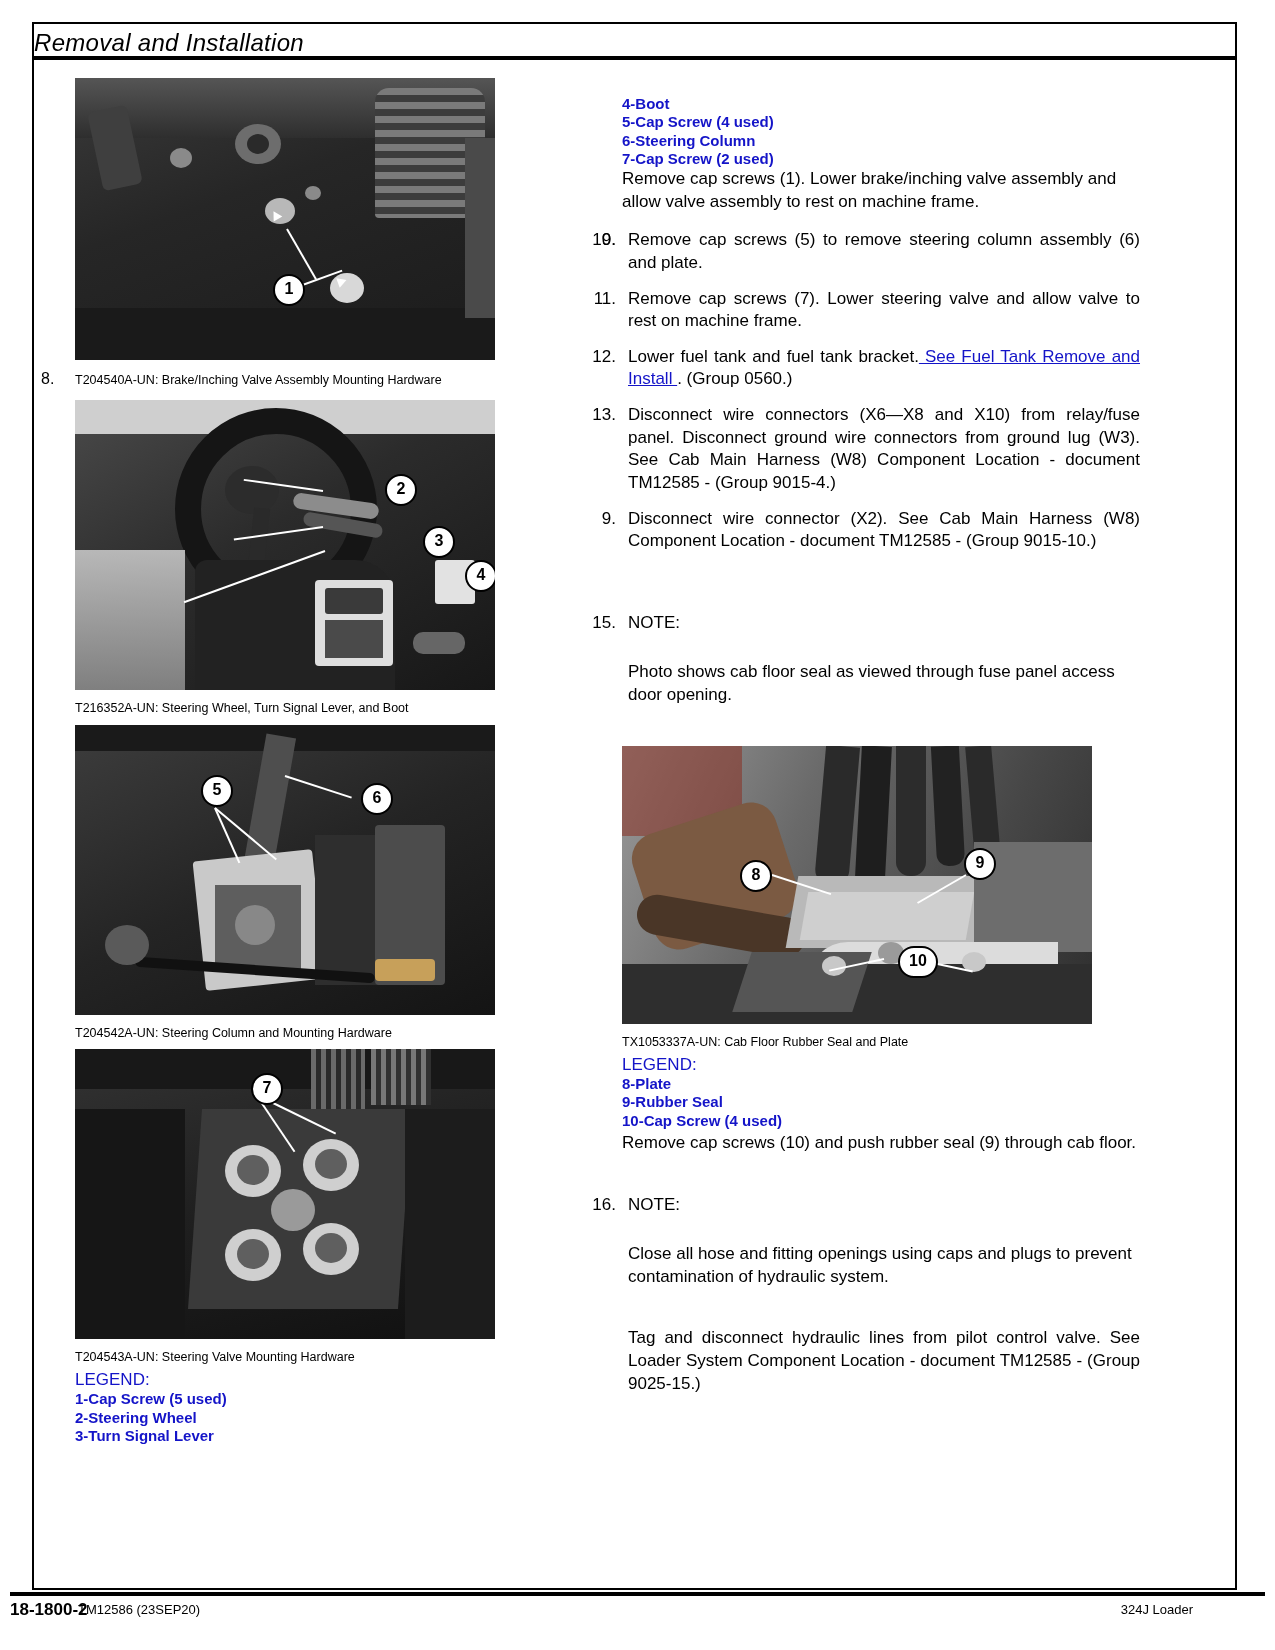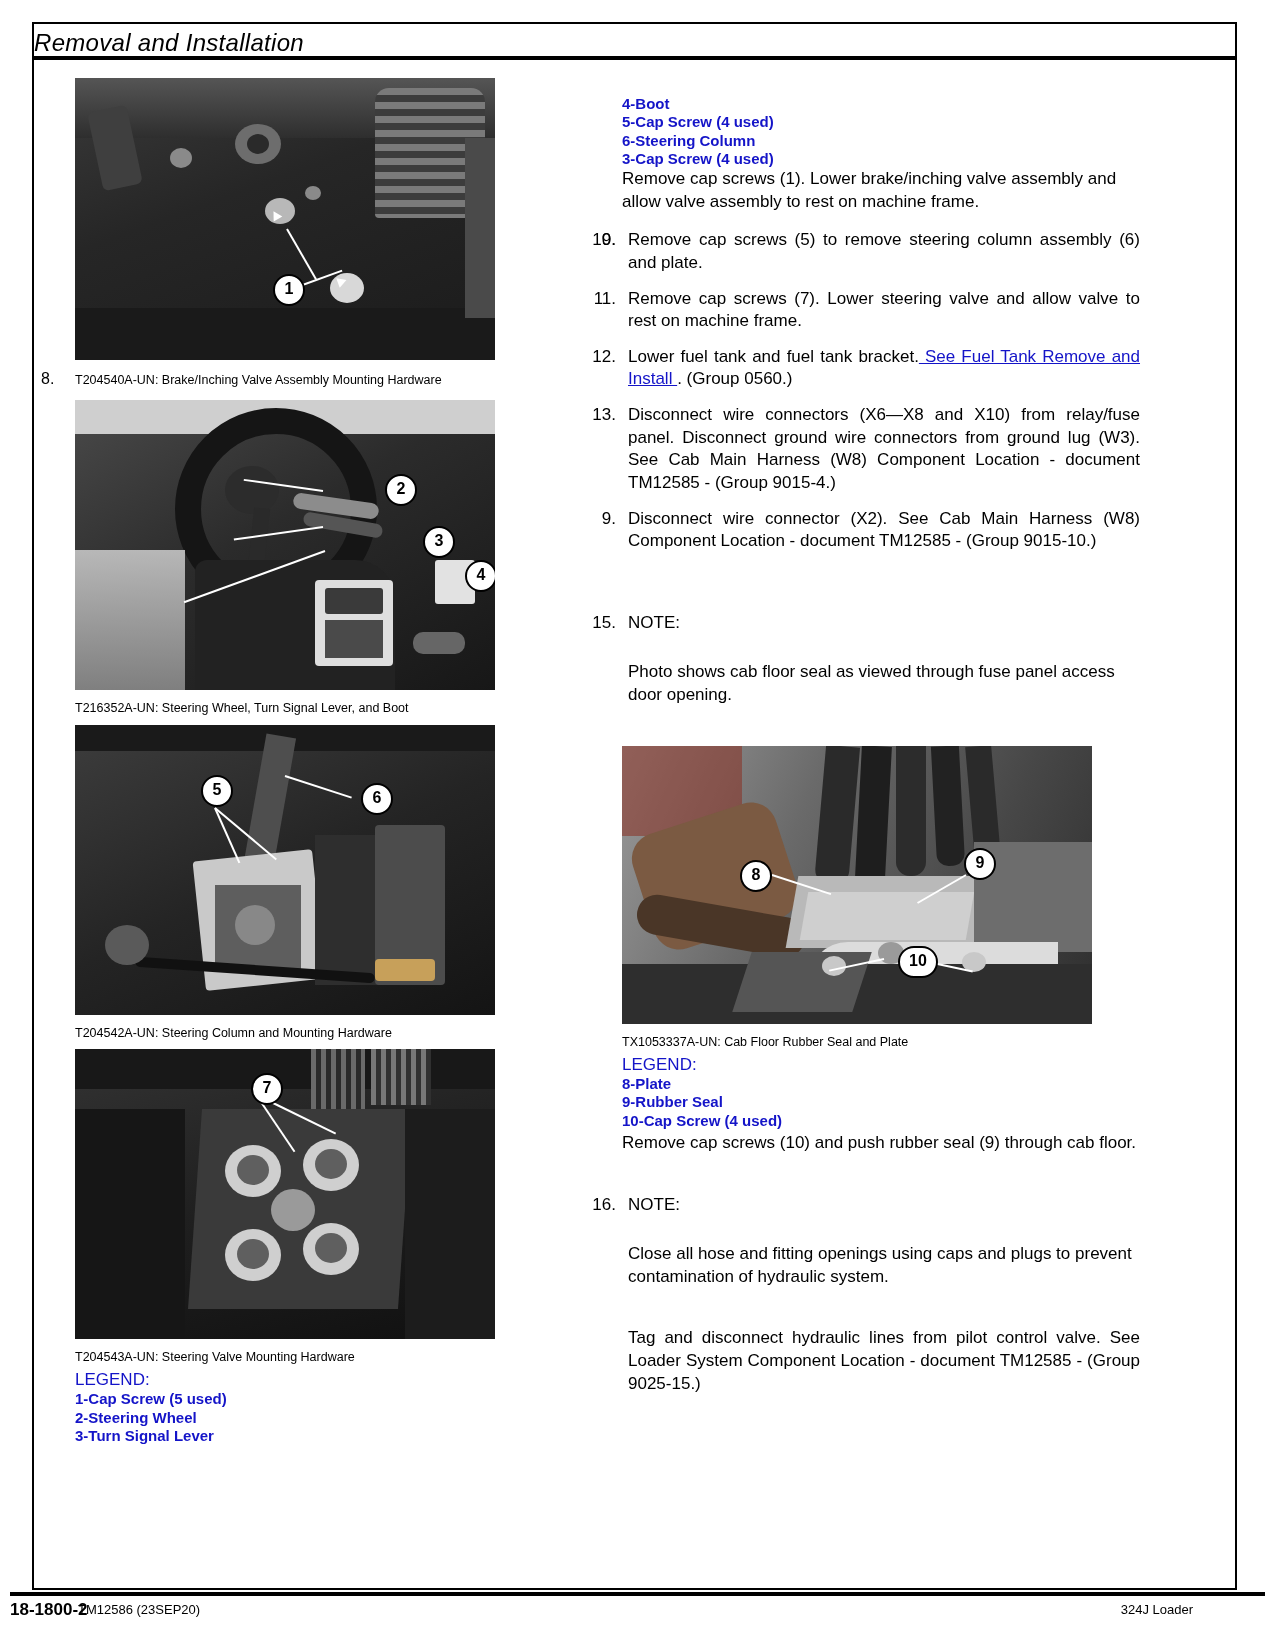--- a/index.html
+++ b/index.html
@@ -339,21 +339,21 @@
       <div class="legend">3-Turn Signal Lever</div>
     </div>
   </div>
 
   <div class="col-right">
 
     <div style="padding-left:42px;">
       <div class="legend">4-Boot</div>
       <div class="legend">5-Cap Screw (4 used)</div>
       <div class="legend">6-Steering Column</div>
-      <div class="legend">3-Cap Screw (4 used)</div>
+      <div class="legend">7-Cap Screw (2 used)</div>
       <div class="lead">Remove cap screws (1). Lower brake/inching valve assembly and allow valve assembly to rest on machine frame.</div>
     </div>
 
     <div class="steps">
 
       <div class="step">
         <span class="n">9.</span>
       </div>
 
       <div class="step">

